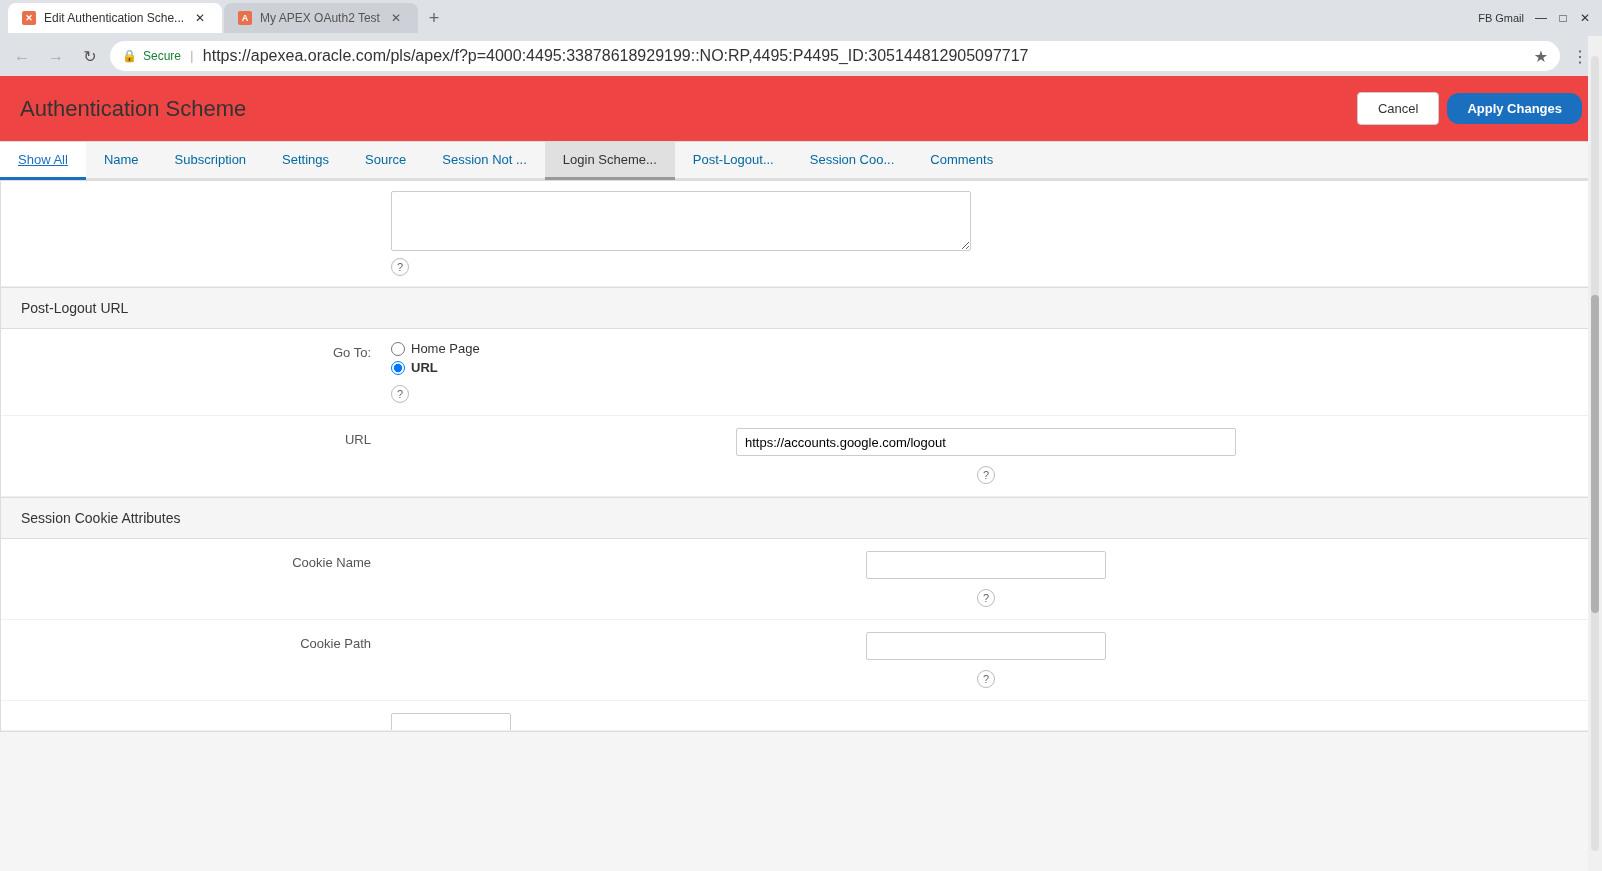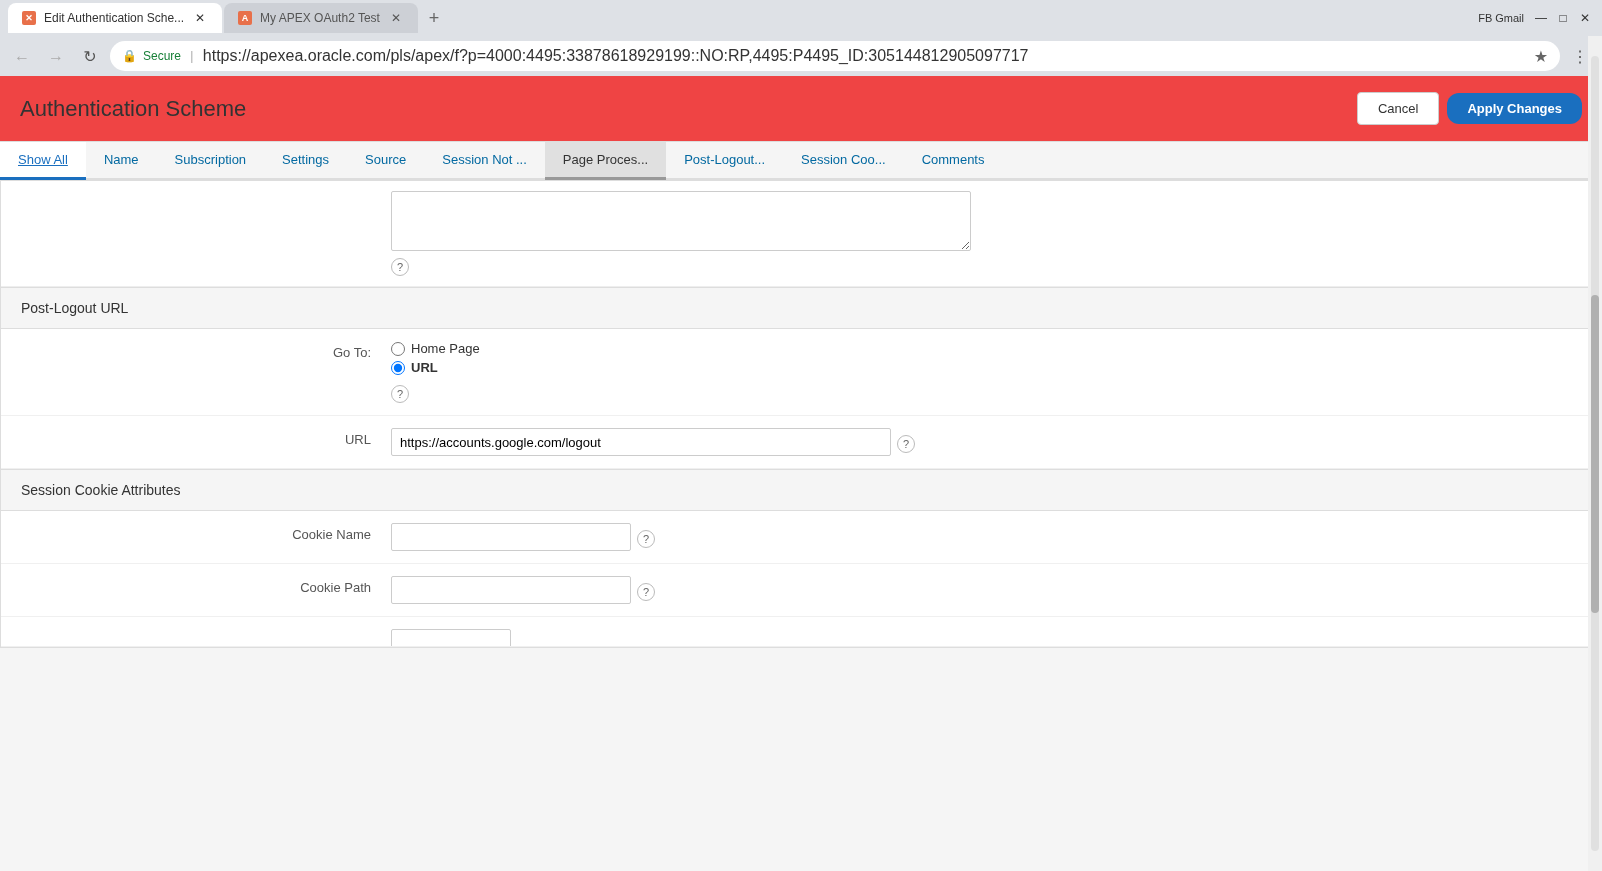--- a/index.html
+++ b/index.html
@@ -59,21 +59,21 @@
     
     .form-row { display: flex; align-items: flex-start; padding: 12px 20px; border-bottom: 1px solid #f0f0f0; }
     .form-label { width: 370px; text-align: right; padding-right: 20px; font-size: 13px; color: #555; padding-top: 4px; flex-shrink: 0; }
     .form-control { flex: 1; }
     .radio-group { display: flex; flex-direction: column; gap: 4px; }
     .radio-item { display: flex; align-items: center; gap: 6px; font-size: 13px; }
     .radio-item input[type="radio"] { width: 14px; height: 14px; }
     .radio-item.bold-label { font-weight: 600; }
     .text-input { width: 100%; max-width: 500px; height: 28px; border: 1px solid #ccc; border-radius: 2px; padding: 4px 8px; font-size: 13px; }
     .text-input-small { width: 240px; height: 28px; border: 1px solid #ccc; border-radius: 2px; padding: 4px 8px; font-size: 13px; }
-    .input-with-help { display: flex; align-items: center; gap: 6px; }
+    .input-with-help { display: flex; align-items: center; gap: 6px; flex-direction: column; }
 
     
     .scrollbar-container { position: fixed; right: 0; top: 36px; bottom: 0; width: 14px; background: #f0f0f0; display: flex; flex-direction: column; align-items: center; }
     .scrollbar-track { flex: 1; width: 8px; background: #e0e0e0; border-radius: 4px; margin: 20px 0; position: relative; }
     .scrollbar-thumb { position: absolute; top: 30%; width: 8px; height: 40%; background: #b0b0b0; border-radius: 4px; }
   </style>
 </head>
 <body>
 
 <div class="browser-chrome">
@@ -128,21 +128,21 @@
     </div>
   </div>
 
   <div class="tabs-bar">
     <div class="tab-item active">Show All</div>
     <div class="tab-item">Name</div>
     <div class="tab-item">Subscription</div>
     <div class="tab-item">Settings</div>
     <div class="tab-item">Source</div>
     <div class="tab-item">Session Not ...</div>
-    <div class="tab-item selected-tab">Page Proces...</div>
+    <div class="tab-item selected-tab">Login Scheme...</div>
     <div class="tab-item">Post-Logout...</div>
     <div class="tab-item">Session Coo...</div>
     <div class="tab-item">Comments</div>
   </div>
 
   <div class="form-area">
 
     <div class="top-section">
       <textarea class="form-textarea" style=""></textarea>
       <br>

